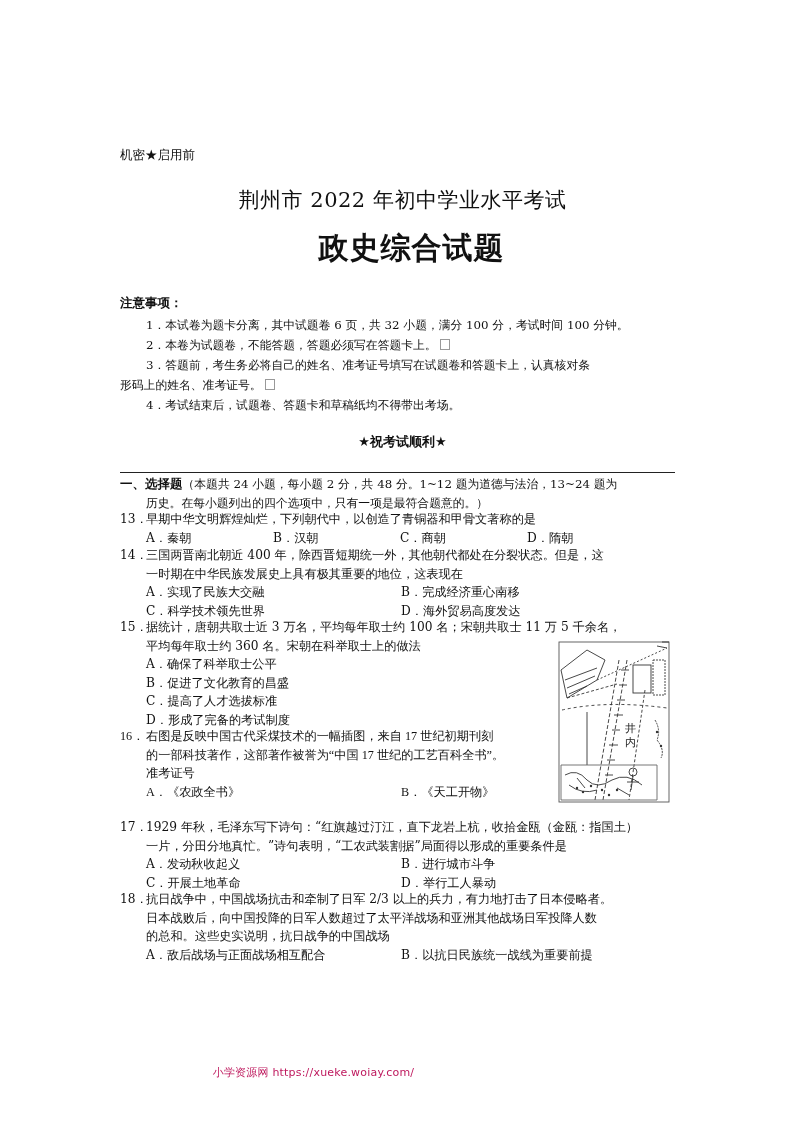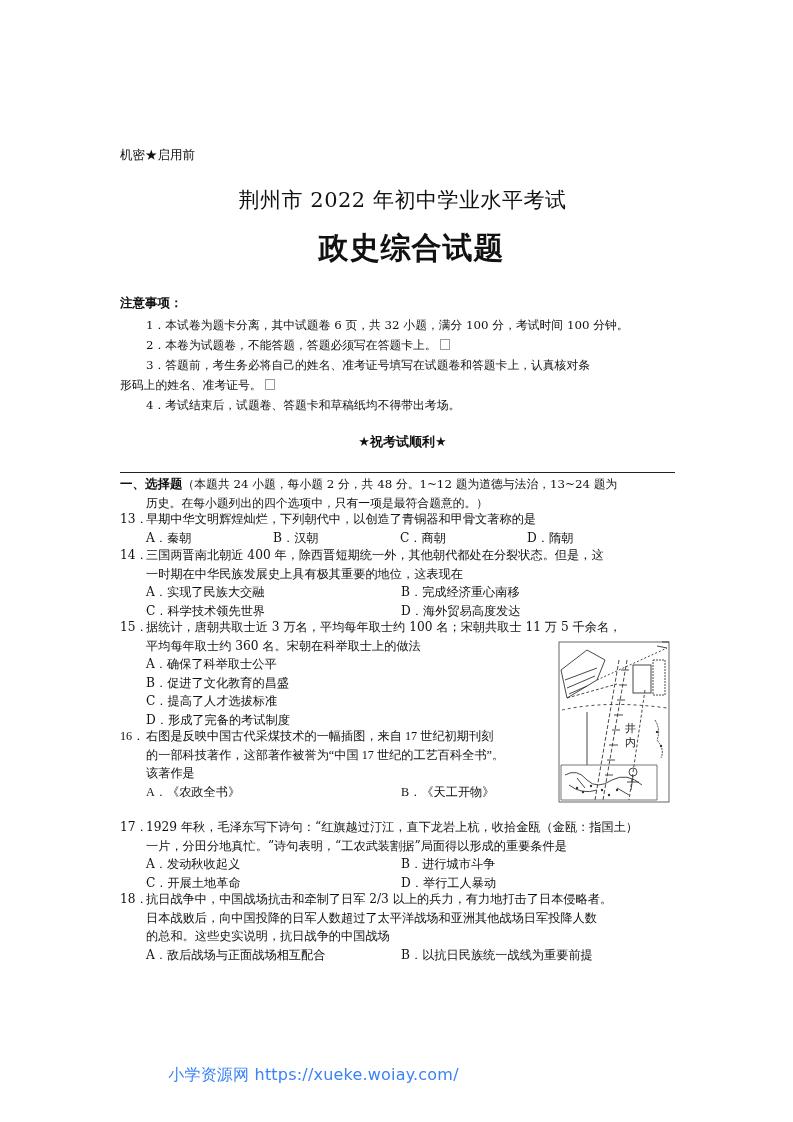--- a/index.html
+++ b/index.html
@@ -19,21 +19,21 @@
   .section .sec-title { font-weight:bold; font-family:"DejaVu Sans","Liberation Sans",sans-serif; font-size:12.5px;text-align:right; }
   .q { left:120px; width:560px; font-size:12.2px; line-height:18.6px; }
   .q .num { display:inline-block; width:26px; }
   .q .body { padding-left:26px; }
   .opts4 { display:flex; padding-left:26px; }
   .opts4 span { width:127px; }
   .opts2 { display:flex; padding-left:26px; }
   .opts2 span { width:255px; }
   .opts1 { padding-left:26px; }
   .fig { left:557px; top:640px; width:115px; height:165px; }
-  .footer { left:0; width:627px; top:1065px; text-align:center; font-size:16px; color:#3b82f6;
+  .footer { left:0; width:627px; top:1065px; text-align:center; font-size:11px; color:#be185d;
             font-family:"DejaVu Sans","Liberation Sans",sans-serif; letter-spacing:0.2px;}
   .box { display:inline-block; width:8px; height:9px; border:1px solid #999; vertical-align:-1px; margin-left:3px; }
 </style>
 </head>
 <body>
 
 <div class="abs secret">机密★启用前</div>
 <div class="abs title1">荆州市 2022 年初中学业水平考试</div>
 <div class="abs title2">政史综合试题</div>
 
@@ -82,21 +82,21 @@
   <div class="body">平均每年取士约 360 名。宋朝在科举取士上的做法</div>
   <div class="opts1">A．确保了科举取士公平</div>
   <div class="opts1">B．促进了文化教育的昌盛</div>
   <div class="opts1">C．提高了人才选拔标准</div>
   <div class="opts1">D．形成了完备的考试制度</div>
 </div>
 
 <div class="abs q" style="top:727px;font-family:Liberation Serif, serif;">
   <div><span class="num">16．</span><span>右图是反映中国古代采煤技术的一幅插图，来自 17 世纪初期刊刻</span></div>
   <div class="body">的一部科技著作，这部著作被誉为“中国 17 世纪的工艺百科全书”。</div>
-  <div class="body">该著作是</div>
+  <div class="body">准考证号</div>
   <div class="opts2">
     <span>A．《农政全书》</span>
     <span>B．《天工开物》</span>
   </div>
 </div>
 
 <div class="abs q" style="top:818px;">
   <div><span class="num">17．</span><span>1929 年秋，毛泽东写下诗句：“红旗越过汀江，直下龙岩上杭，收拾金瓯（金瓯：指国土）</span></div>
   <div class="body">一片，分田分地真忙。”诗句表明，“工农武装割据”局面得以形成的重要条件是</div>
   <div class="opts2">

